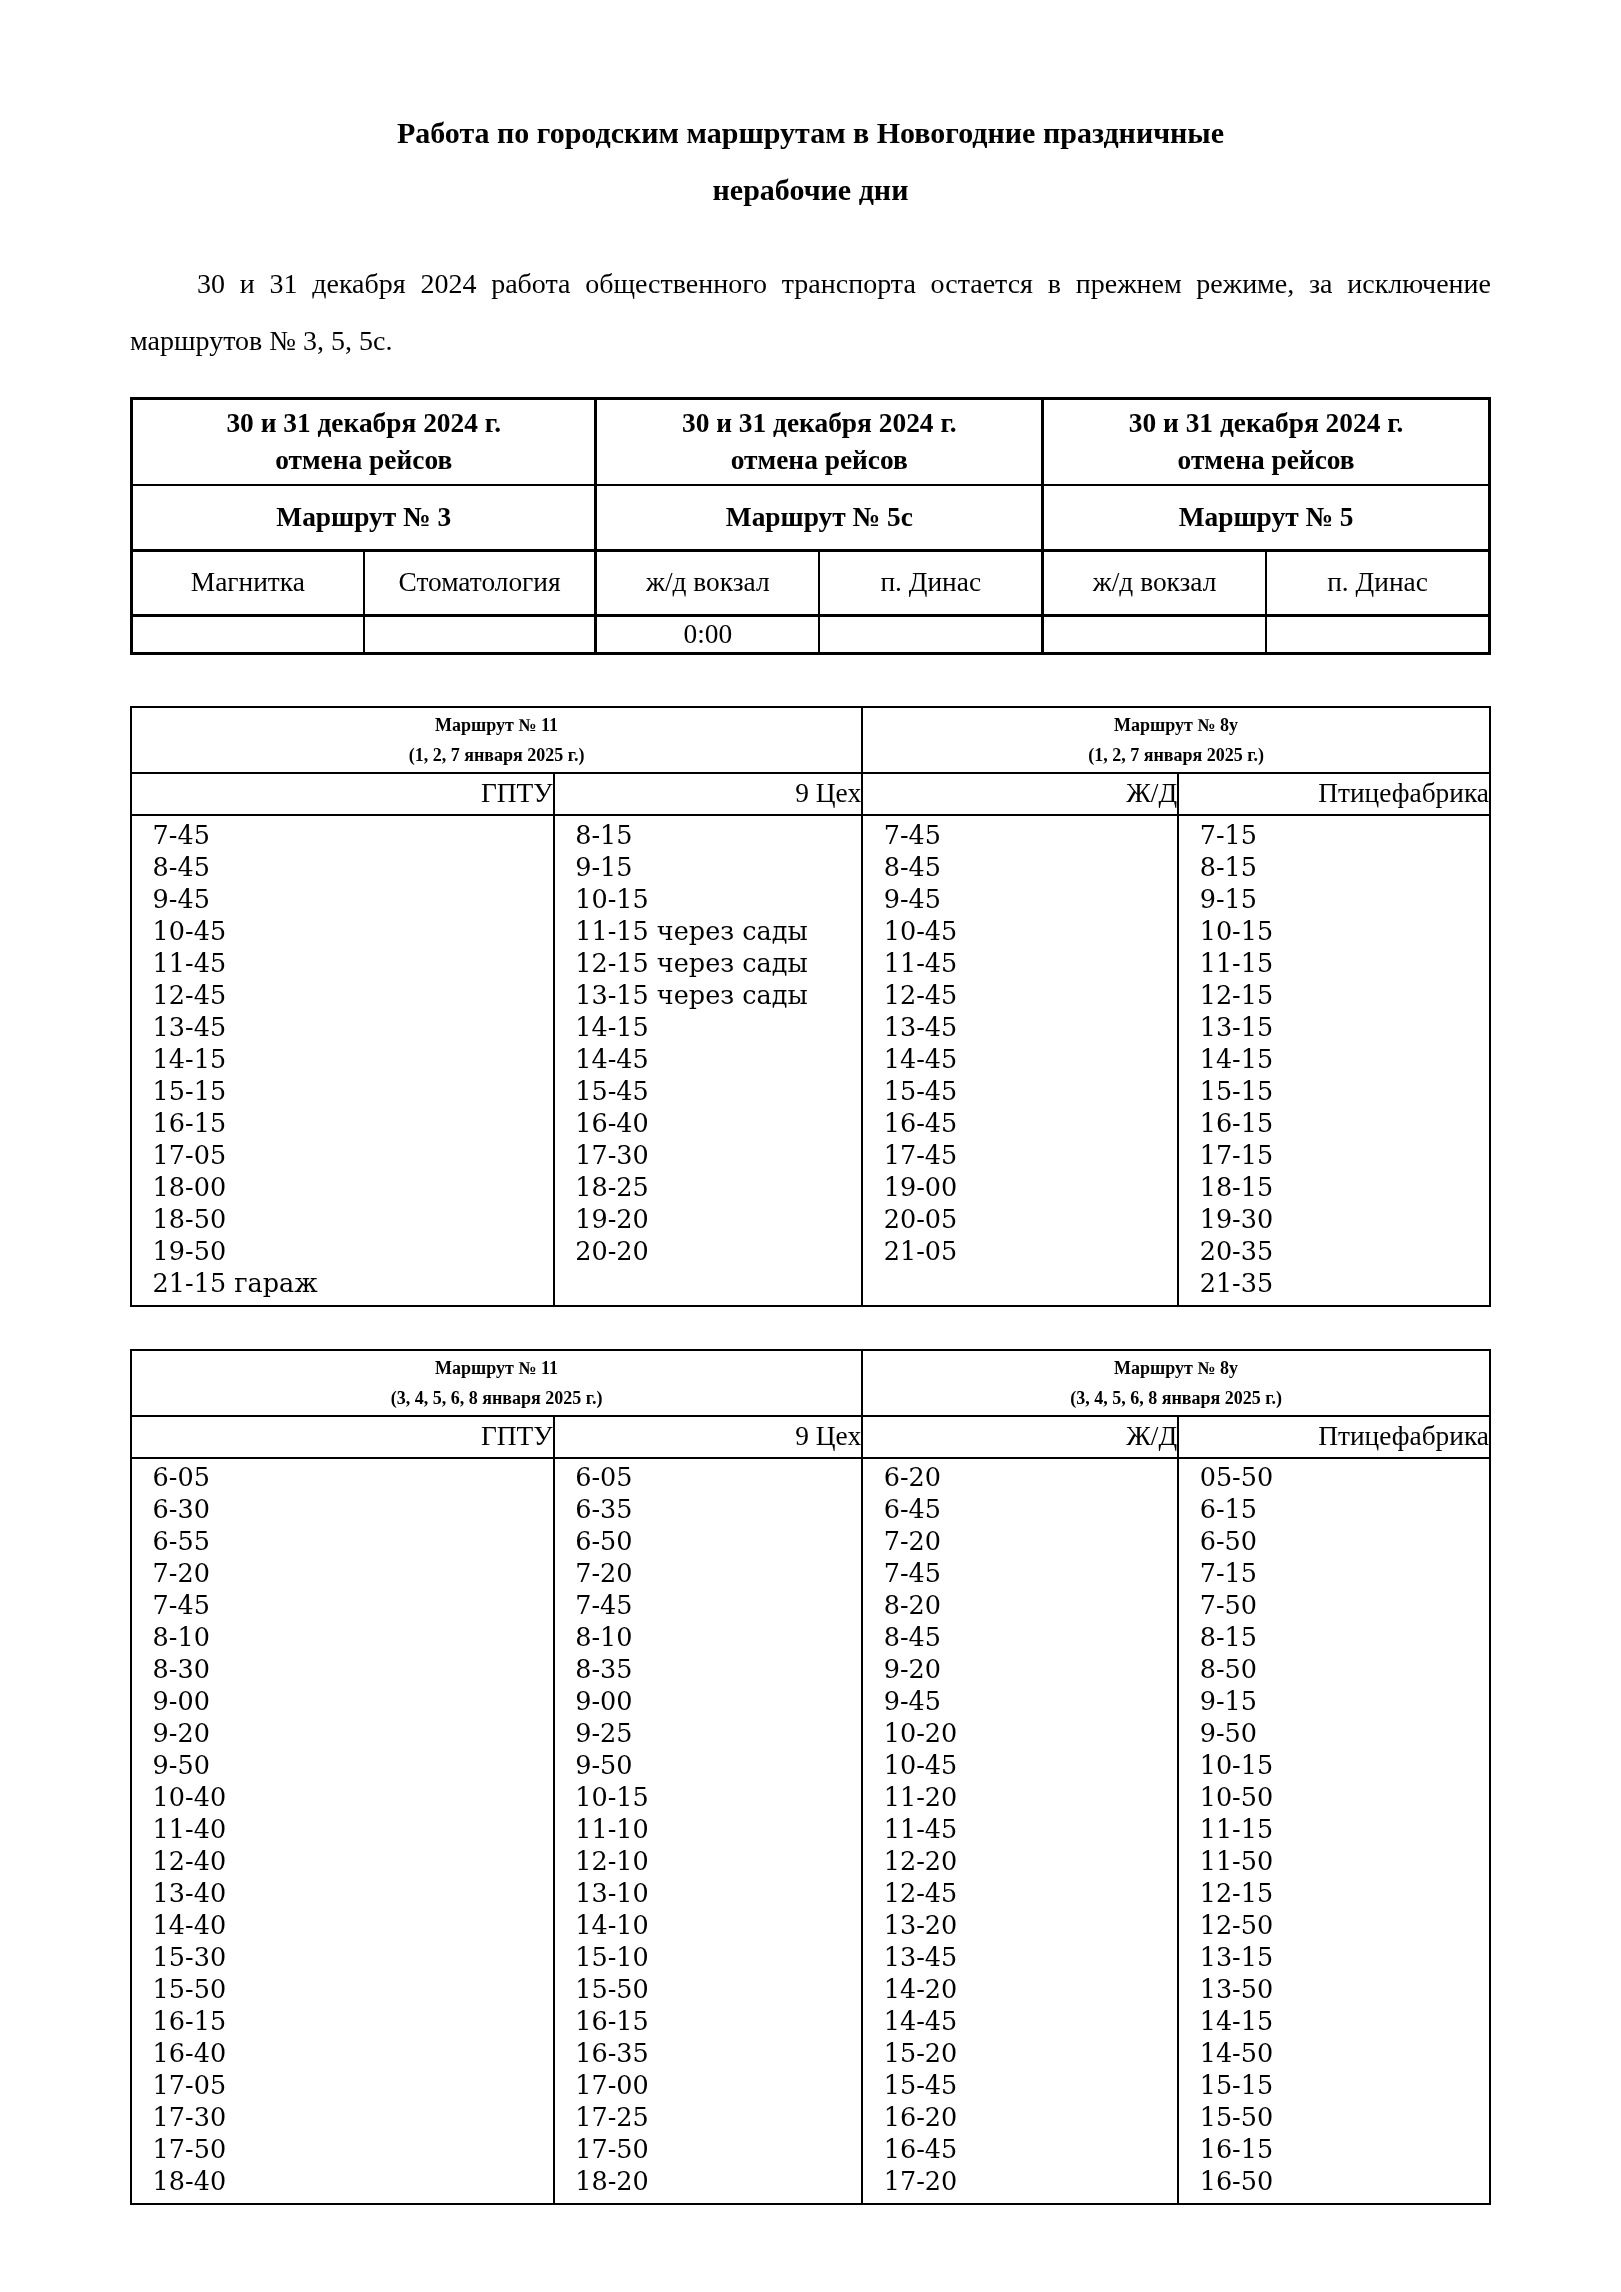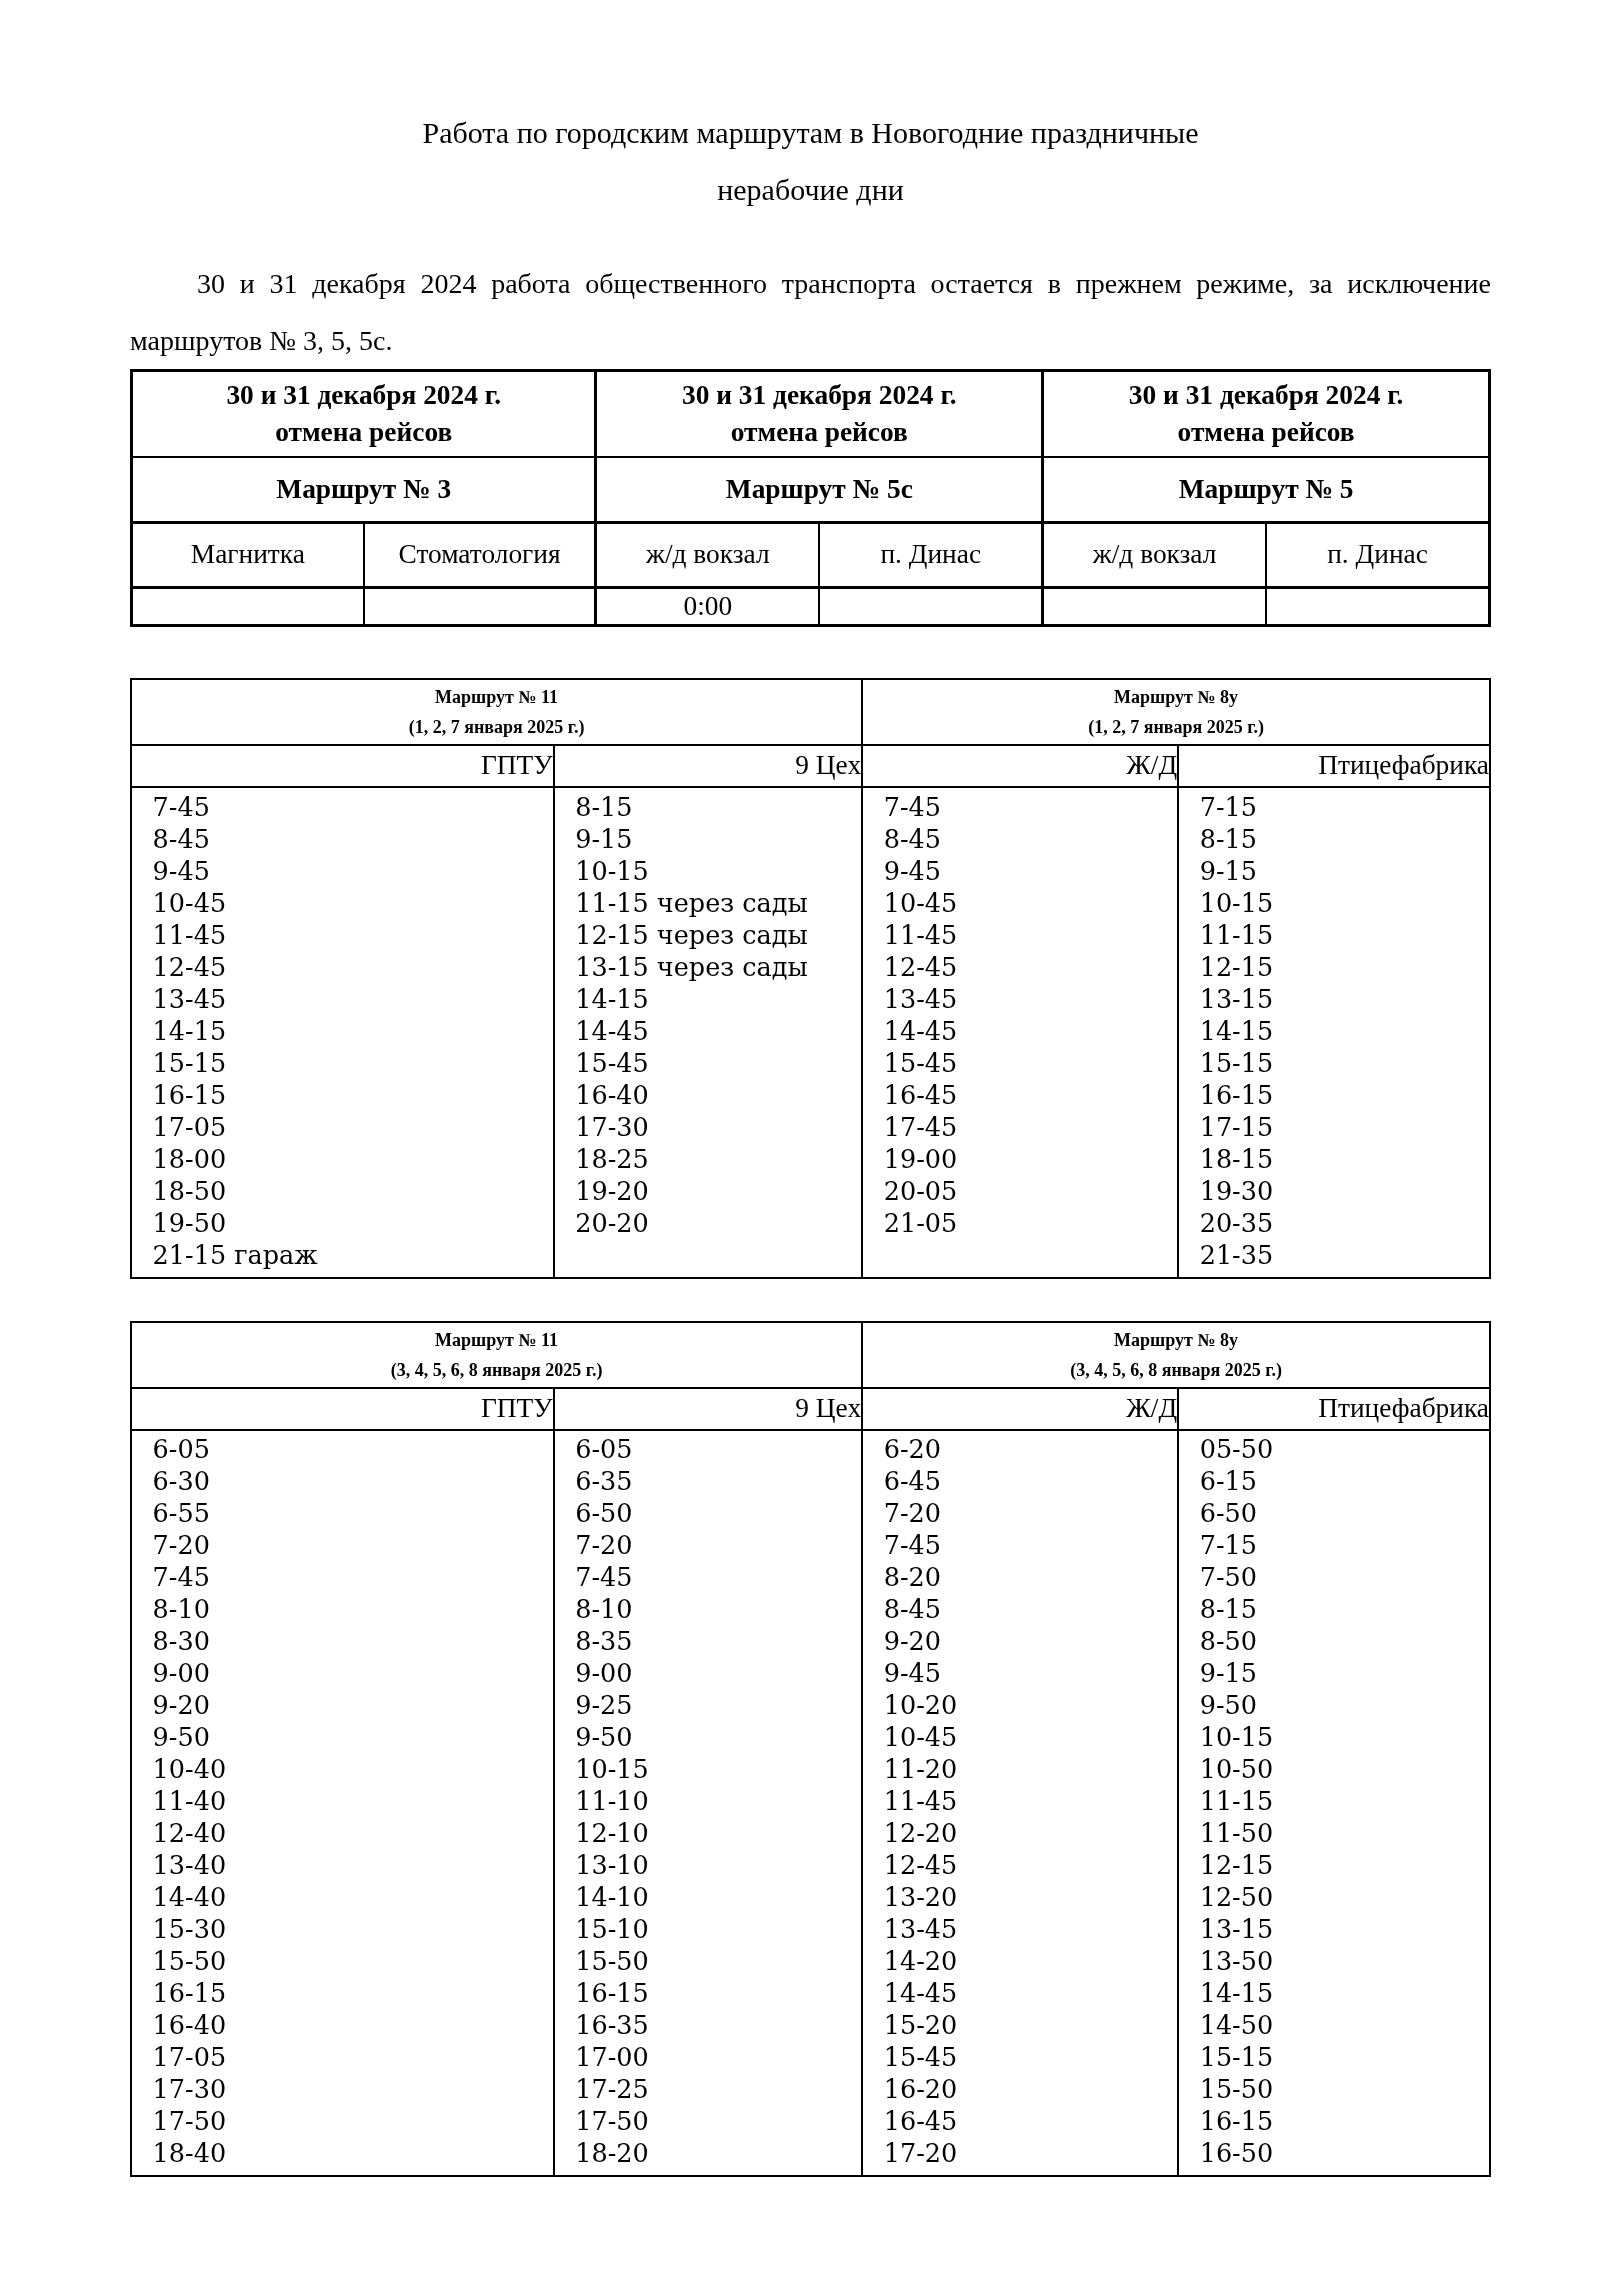--- a/index.html
+++ b/index.html
@@ -8,36 +8,37 @@
     background: #ffffff; color: #000000;
     font-family: "Liberation Serif", serif;
     overflow: hidden;
   }
   .content { width: 1361px; margin: 0 auto 0 130px; }
 
   
   .doc-title {
     margin-top: 104px;
     text-align: center;
-    font-weight: normal;
+    font-weight: bold;
     font-size: 30px;
     line-height: 57px;
   }
 
   
   .intro {
     margin-top: 37px;
     font-size: 28px;
     line-height: 57px;
     text-align: justify;
     text-indent: 67px;
   }
 
   
   table.cancel {
+    margin-top: 28px;
     width: 100%;
     border-collapse: collapse;
     border: 3.9px solid #000;
     table-layout: fixed;
     padding-left: 17px;
   }
   table.cancel td {
     border: 2px solid #000;
     text-align: center;
     font-size: 27.4px;

